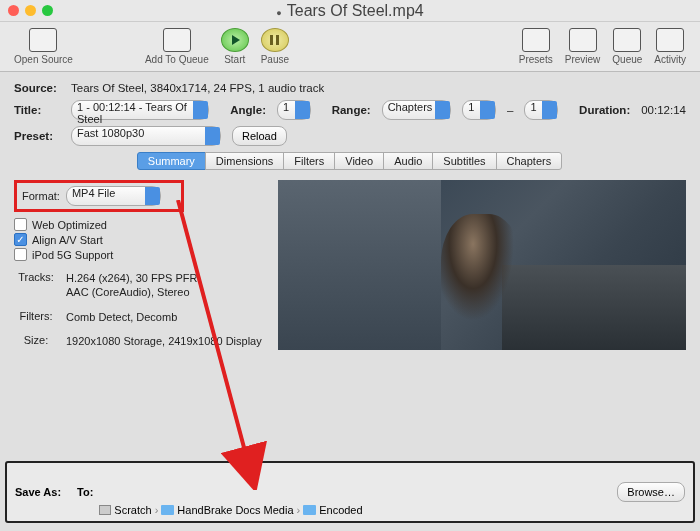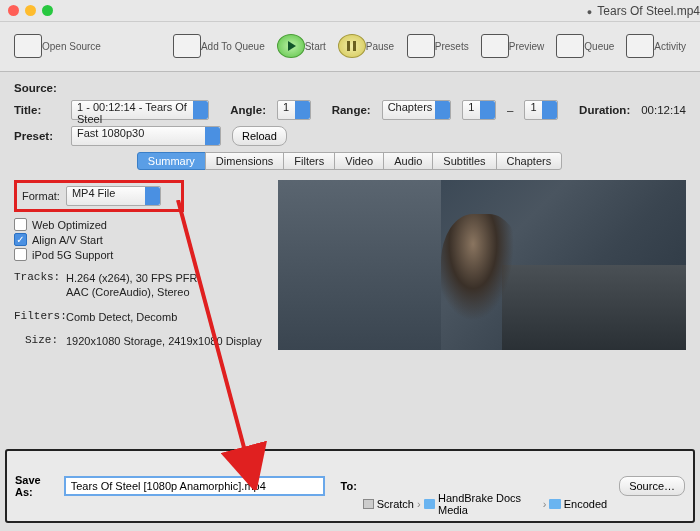--- a/index.html
+++ b/index.html
@@ -2,50 +2,50 @@
 <html><head>
 <meta charset="utf-8">
 <style>
 * { box-sizing: border-box; margin: 0; padding: 0; font-family: -apple-system, "Helvetica Neue", Arial, sans-serif; }
 body { background: #e0e0e0; width: 700px; height: 531px; overflow: hidden; position: relative; }
 
 .titlebar { height: 22px; background: #e8e8e8; display: flex; align-items: center; padding: 0 8px; border-bottom: 1px solid #ccc; }
 .traffic { display: flex; gap: 6px; }
 .tl { width: 11px; height: 11px; border-radius: 50%; }
 .red { background: #ff5f57; } .yellow { background: #febc2e; } .green { background: #28c840; }
-.win-title { position: absolute; left: 0; right: 0; text-align: right; font-size: 12px; color: #444; }
+.win-title { position: absolute; left: 0; right: 0; text-align: center; font-size: 16px; color: #444; }
 .win-title::before { content: "●"; color: #555; margin-right: 5px; font-size: 9px; }
 
 .toolbar { height: 50px; background: #e8e8e8; display: flex; align-items: center; padding: 0 8px; border-bottom: 1px solid #bbb; }
-.tbtn { display: flex; flex-direction: row; align-items: center; justify-content: center; margin: 0 6px; font-size: 10px; color: #555; cursor: pointer; }
+.tbtn { display: flex; flex-direction: column; align-items: center; justify-content: center; margin: 0 6px; font-size: 10px; color: #555; cursor: pointer; }
 .tbtn .ico { width: 28px; height: 24px; border: 1.5px solid #555; border-radius: 3px; margin-bottom: 2px; position: relative; background: #f2f2f2; }
 .ico.play { border-radius: 50%; background: radial-gradient(#baf0a6, #5bc246); border-color: #4a9e37; }
 .ico.pause { border-radius: 50%; background: radial-gradient(#f0eca6, #d4c756); border-color: #a59a3e; }
 .ico.play::after { content: ""; position: absolute; left: 10px; top: 6px; border-left: 8px solid #2a5; border-top: 5px solid transparent; border-bottom: 5px solid transparent; filter: brightness(0.5); }
 .ico.pause::after { content: ""; position: absolute; left: 8px; top: 6px; width: 3px; height: 10px; background: #6a6020; box-shadow: 6px 0 #6a6020; }
 .spacer { flex: 1; }
 
 .content { padding: 10px 14px 6px 14px; font-size: 11.5px; color: #222; }
 .row { display: flex; align-items: center; margin-bottom: 6px; gap: 11px; }
 .lbl { font-weight: bold; min-width: 46px; text-align: left; }
-.sel { background: linear-gradient(#fdfdfd,#e9e9e9); border: 1px solid #aaa; border-radius: 2px; height: 20px; padding: 0 18px 0 5px; font-size: 11px; position: relative; }
+.sel { background: linear-gradient(#fdfdfd,#e9e9e9); border: 1px solid #aaa; border-radius: 9px; height: 20px; padding: 0 18px 0 5px; font-size: 11px; position: relative; }
 .sel::after { content: ""; position: absolute; right: 0; top: 0; width: 15px; height: 100%; background: #4a90e2; border-radius: 0 2px 2px 0; }
 .sel.mini { width: 40px; }
 .btn { background: linear-gradient(#fdfdfd,#e5e5e5); border: 1px solid #aaa; border-radius: 8px; height: 20px; padding: 0 9px; font-size: 11px; }
 
 .tabbar { display: flex; justify-content: center; margin: 6px 0 10px 0; }
 .tab { background: linear-gradient(#fafafa,#e4e4e4); border: 1px solid #aaa; padding: 2px 10px; font-size: 11px; margin-left: -1px; }
 .tab:first-child { border-radius: 3px 0 0 3px; }
 .tab:last-child { border-radius: 0 3px 3px 0; }
 .tab.active { background: #5a9ee6; color: #fff; border-color: #3a7ec6; }
 
 .detail { display: flex; gap: 14px; }
 .leftcol { width: 250px; }
 .detrow { display: flex; margin-bottom: 4px; font-size: 11px; }
-.detlbl { width: 52px; text-align: right; padding-right: 8px; color: #222; font-family: Liberation Mono, monospace; }
+.detlbl { width: 52px; text-align: center; padding-right: 8px; color: #222; }
 .detval { flex: 1; color: #222; line-height: 1.3; }
 .chk { display: flex; align-items: center; gap: 5px; margin-left: 0; margin-bottom: 2px; font-size: 11px; }
 .chkbox { width: 13px; height: 13px; border: 1px solid #888; border-radius: 2px; background: #fff; display: inline-flex; align-items: center; justify-content: center; }
 .chkbox.checked { background: #4a90e2; border-color: #2a70c2; color: #fff; font-size: 10px; }
 
 .format-hl { border: 3px solid #e02020; padding: 3px 5px; display: flex; align-items: center; gap: 6px; width: 170px; margin-bottom: 6px; }
 
 .preview { flex: 1; height: 170px; background: linear-gradient(135deg, #2a3744 0%, #3d4a57 30%, #4a5560 50%, #3a4550 70%, #2a3540 100%); position: relative; overflow: hidden; }
 .preview .figure { position: absolute; left: 40%; top: 20%; width: 80px; height: 120px; background: radial-gradient(ellipse at 40% 25%, #8a7560 0%, #3a3028 35%, transparent 60%); border-radius: 40% 40% 10% 10%; }
 .preview .bg1 { position: absolute; left: 0; top: 0; width: 40%; height: 100%; background: linear-gradient(#5a6570, #3a4550); }
@@ -106,20 +106,21 @@
     </div>
   <div class="tbtn">
       <div class="ico"></div>
       <span>Activity</span>
     </div>
 </div>
 
 <div class="content">
   <div class="row">
     <span class="lbl">Source:</span>
+    <span>Tears Of Steel, 3840x1714, 24 FPS, 1 audio track</span>
   </div>
   <div class="row">
     <span class="lbl">Title:</span>
     <div class="sel" style="width:220px"><span>1 - 00:12:14 - Tears Of Steel</span></div>
     <span class="lbl" style="min-width:auto;margin-left:10px">Angle:</span>
     <div class="sel mini"><span>1</span></div>
     <span class="lbl" style="min-width:auto;margin-left:10px">Range:</span>
     <div class="sel" style="width:70px"><span>Chapters</span></div>
     <div class="sel mini"><span>1</span></div>
     <span>–</span>
@@ -192,27 +193,26 @@
   <defs>
       <marker id="ah" markerWidth="12" markerHeight="12" refX="6" refY="6" orient="auto">
         <path d="M0,0 L12,6 L0,12 Z" fill="#e02020"></path>
       </marker>
     </defs>
   <line x1="8" y1="0" x2="80" y2="270" stroke="#e02020" stroke-width="4" marker-end="url(#ah)"></line>
 </svg>
 
 <div class="savebar">
   <span class="lbl2">Save As:</span>
-  <input class="savein" value="Tears Of Steel [1080p Anamorphic].mp4" style="">
   <span class="lbl2" style="margin-left:10px">To:</span>
   <div class="crumb">
     <span class="hdd"></span>
       <span>Scratch</span>
     <span class="chev">›</span>
     <span class="fold"></span>
       <span>HandBrake Docs Media</span>
     <span class="chev">›</span>
     <span class="fold"></span>
       <span>Encoded</span>
   </div>
   <div style="flex:1"></div>
-  <button class="btn">Source…</button>
+  <button class="btn">Browse…</button>
 </div>
 
 </body></html>

